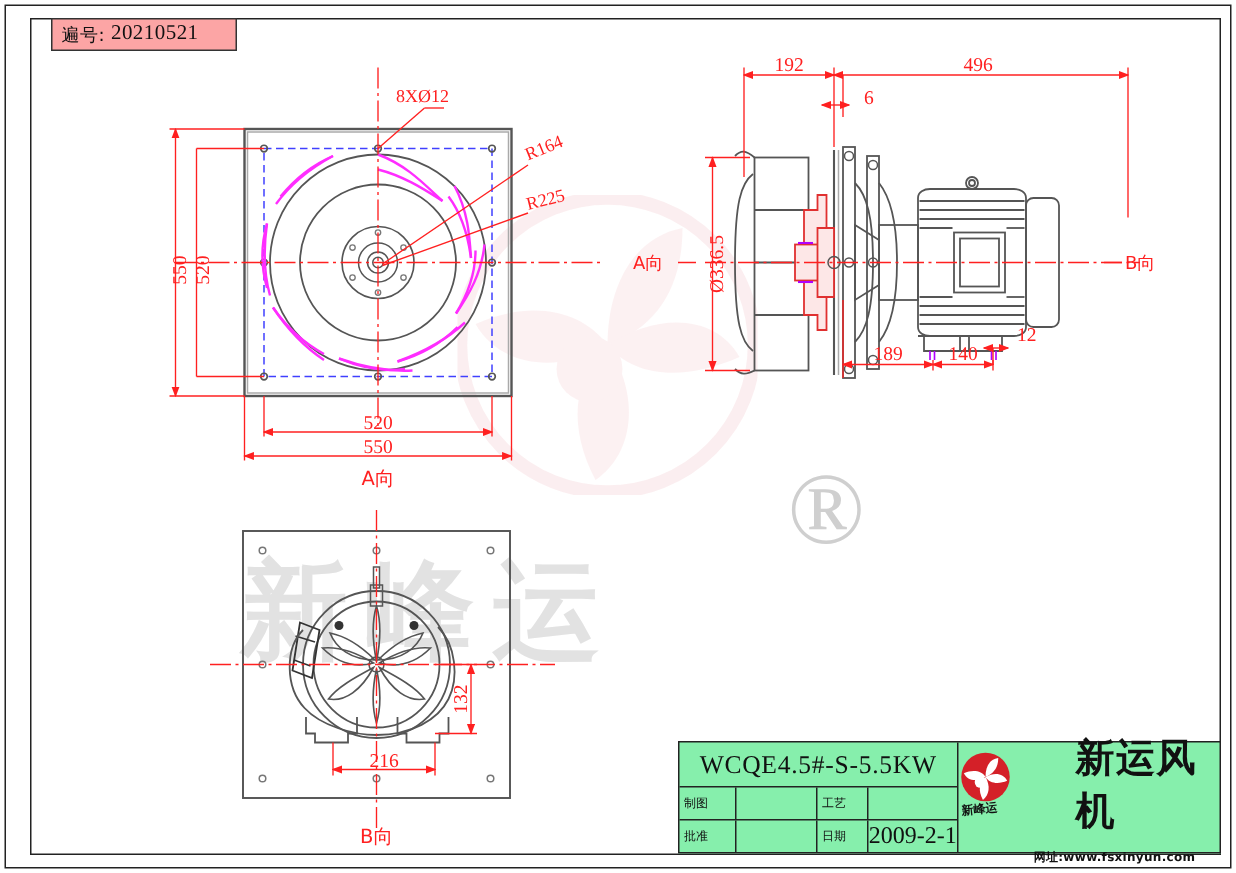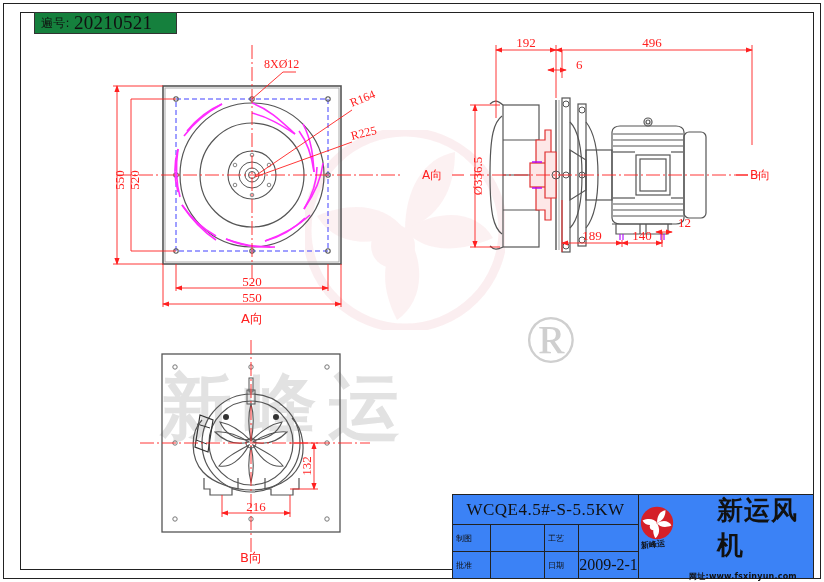--- a/index.html
+++ b/index.html
@@ -29,34 +29,34 @@
     position: absolute;
     left: 20px; top: 12px;
     width: 794px; height: 558px;
     border: 1px solid #222;
     box-sizing: border-box;
   }
   
   .code-box {
     position: absolute;
     left: 34px; top: 12px;
-    width: 143px; height: 22px;
+    width: 124px; height: 22px;
     border: 1px solid #333;
     box-sizing: border-box;
-    background: #15803d;
+    background: #fca5a5;
     display: flex;
     align-items: center;
     padding-left: 6px;
     font-size: 13px;
     letter-spacing: .3px;
     color: #111;
     z-index: 40;
   }
   .code-box .cn { font-family: "DejaVu Sans", sans-serif; font-size: 12px; }
-  .code-box .num { font-family: "Liberation Serif", serif; font-size: 19px; margin-left: 4px; }
+  .code-box .num { font-family: "Liberation Serif", serif; font-size: 14px; margin-left: 4px; }
 
   
   .wm { position: absolute; pointer-events: none; }
   #wm-fan {
     left: 305px; top: 130px;
     width: 200px; height: 200px;
     opacity: .30;
     z-index: 1;
   }
   #wm-reg {
@@ -80,24 +80,24 @@
   #draw {
     position: absolute;
     left: 0; top: 0;
     width: 824px; height: 582px;
     z-index: 10;
   }
   
   .title-block {
     position: absolute;
     left: 452px; top: 494px;
-    width: 362px; height: 85px;
+    width: 362px; height: 75px;
     border: 1px solid #222;
     box-sizing: border-box;
-    background: #3b82f6;
+    background: #86efac;
     z-index: 30;
     display: flex;
   }
   .tb-left { width: 185px; border-right: 1px solid #222; display: flex; flex-direction: column; }
   .tb-model {
     height: 29px;
     display: flex; align-items: center; justify-content: center;
     border-bottom: 1px solid #222;
     font-size: 17px;
     letter-spacing: .5px;

